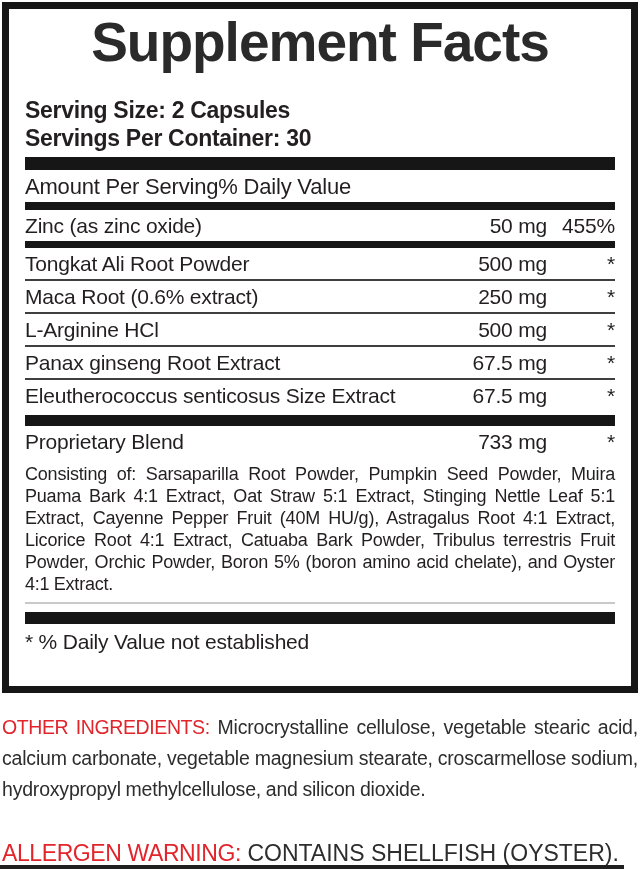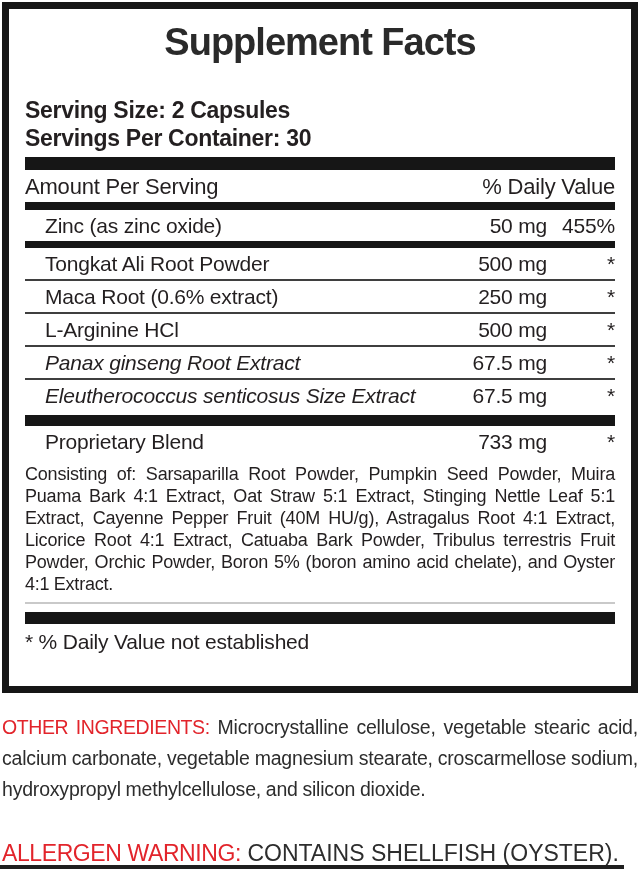--- a/index.html
+++ b/index.html
@@ -18,21 +18,21 @@
     left: 2px; top: 2px;
     width: 636px; height: 691px;
     border: 7px solid #161616;
     background: #ffffff;
     padding: 4px 16px 0 16px;
     overflow: hidden;
   }
   .panel-title {
     text-align: center;
     font-weight: bold;
-    font-size: 38px;
+    font-size: 55px;
     line-height: 50px;
     letter-spacing: -1px;
     margin-top: 4px;
     color: #2a2a2a;
   }
   .serving-line {
     font-weight: bold;
     font-size: 23px;
     line-height: 28px;
     letter-spacing: -0.3px;
@@ -41,40 +41,39 @@
 
   .bar { background: #161616; }
   .bar-xl { height: 13px; margin-top: 5px; }
   .bar-l  { height: 8px; }
   .bar-m  { height: 7px; }
   .bar-blend { height: 11px; margin-top: 4px; }
   .bar-foot { height: 12px; margin-top: 8px; }
 
   .col-header {
     display: flex;
-    justify-content: space-between;
     font-size: 22px;
     line-height: 25px;
     padding: 4px 0 3px 0;
     letter-spacing: -0.2px;
   }
 
   .row {
     display: flex;
     align-items: flex-start;
     font-size: 21px;
     line-height: 25px;
     padding: 3px 0;
     letter-spacing: -0.2px;
   }
-  .row .name { flex: 1; white-space: nowrap; margin-left: 20px; }
+  .row .name { flex: 1; white-space: nowrap; }
   .row .name .botanical { display: block; font-style: italic; }
   .row .amount { width: 105px; text-align: right; white-space: nowrap; }
   .row .dv { width: 68px; text-align: right; white-space: nowrap; }
-  .italic { font-style: italic; }
+  .italic { }
 
   .divider { border-top: 2px solid #3f3f3f; }
   .light-divider { border-top: 2px solid #c9c9c9; margin-top: 3px; }
 
   .blend-desc {
     font-size: 18px;
     line-height: 22px;
     text-align: justify;
     letter-spacing: -0.2px;
     word-spacing: -0.5px;

